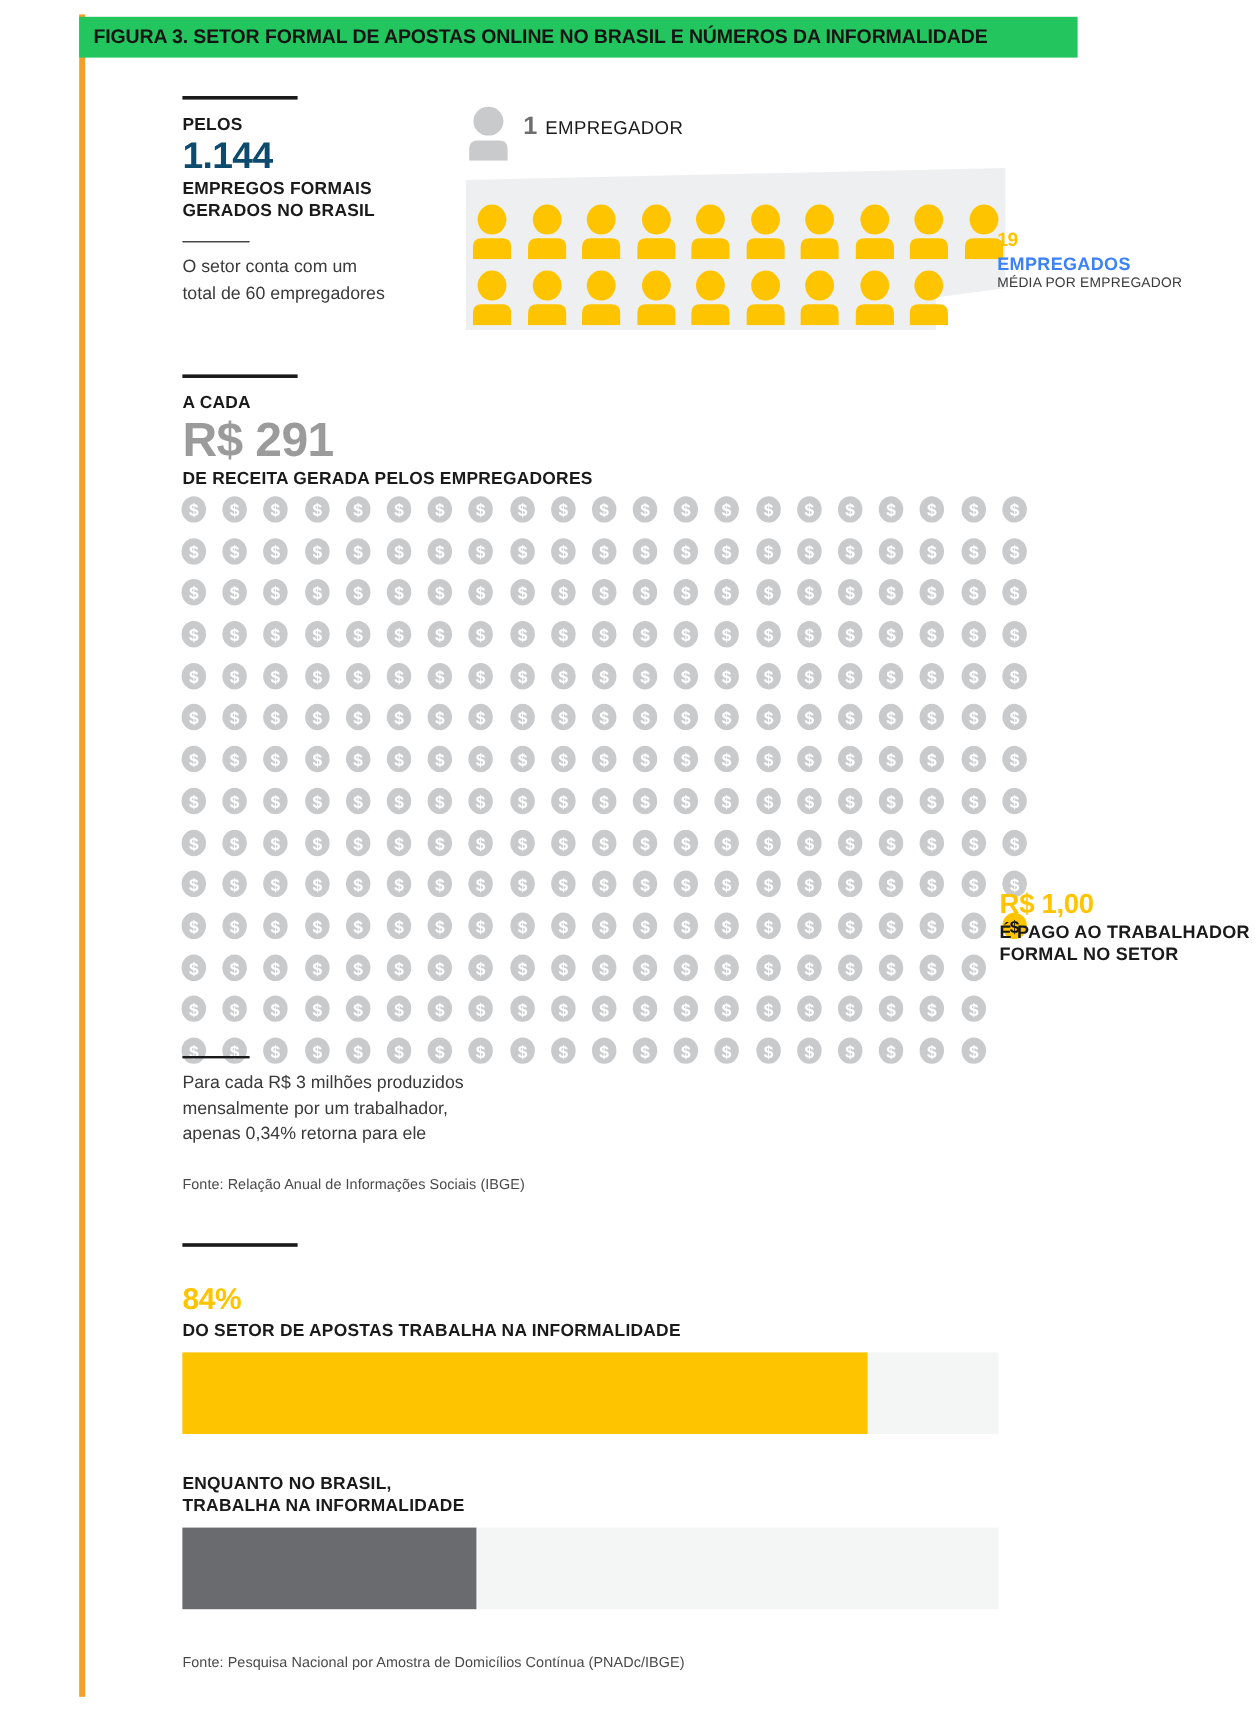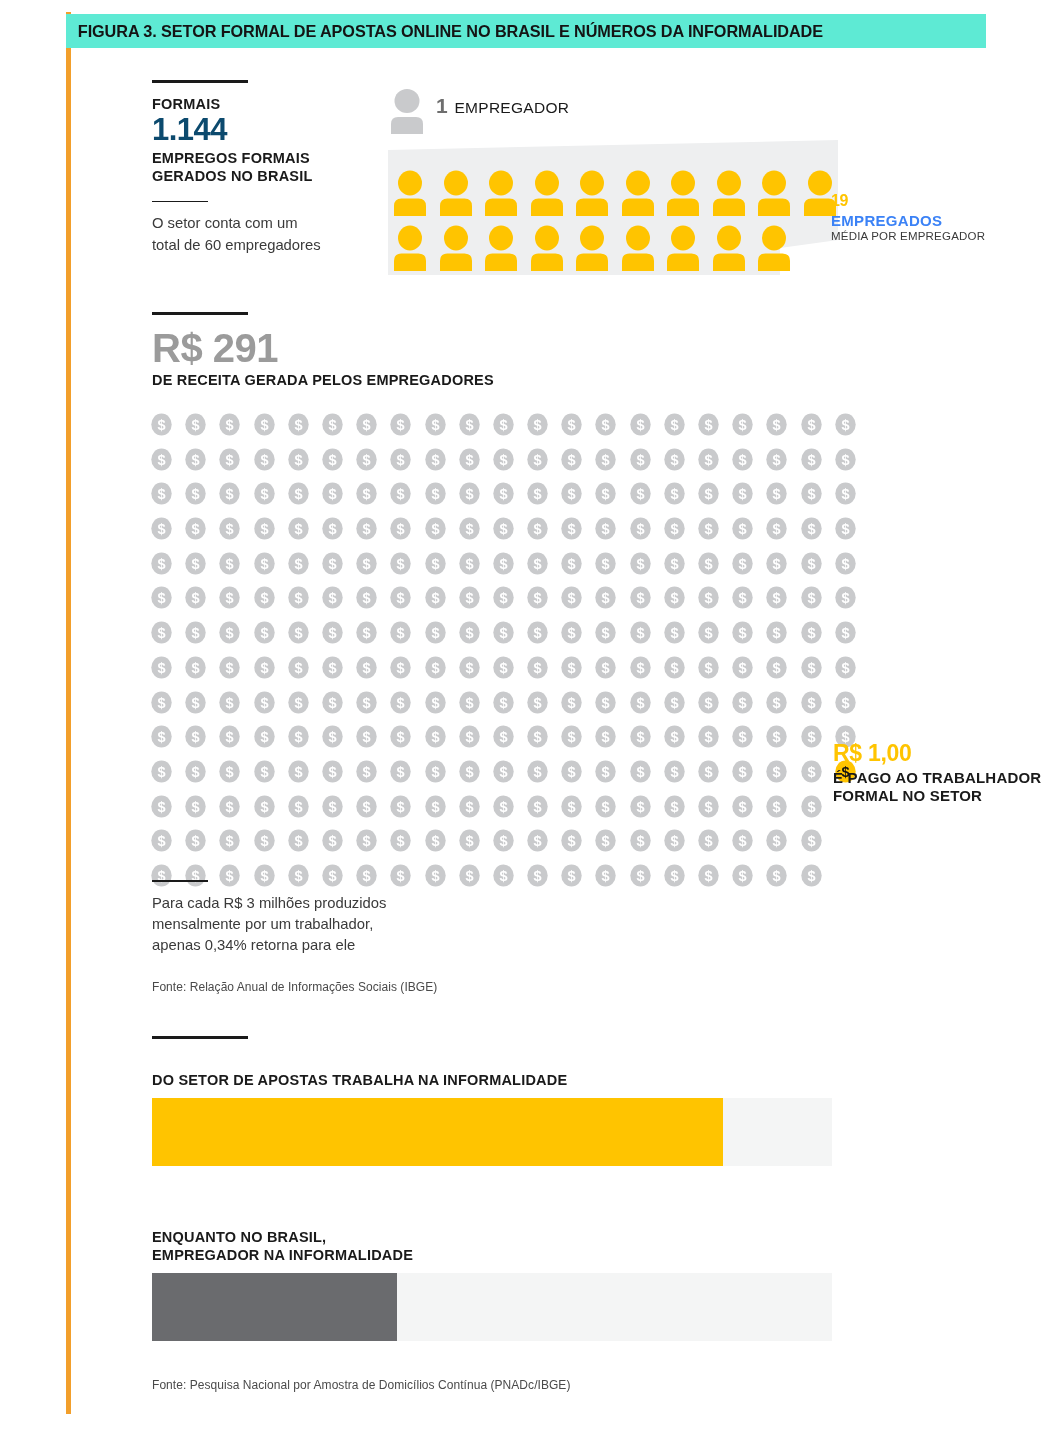--- a/index.html
+++ b/index.html
@@ -24,23 +24,23 @@
     width: 5px;
     height: 1402px;
     background: #f29f2b;
   }
 
   
   #title-banner {
     position: absolute;
     left: 66px;
     top: 14px;
-    width: 920px;
+    width: 832px;
     height: 34px;
-    background: #5eead4;
+    background: #22c55e;
     display: flex;
     align-items: center;
   }
   #title-banner .title-text {
     font-size: 16.5px;
     font-weight: bold;
     letter-spacing: -0.1px;
     color: #141414;
     padding-left: 12px;
     white-space: nowrap;
@@ -175,21 +175,21 @@
 <body>
 
 <div id="left-rule"></div>
 
 <div id="title-banner">
   <div class="title-text">FIGURA 3. SETOR FORMAL DE APOSTAS ONLINE NO BRASIL E NÚMEROS DA INFORMALIDADE</div>
 </div>
 
 <div id="sec-jobs">
   <div class="rule-black"></div>
-  <div class="lbl-sm-bold">FORMAIS</div>
+  <div class="lbl-sm-bold">PELOS</div>
   <div class="big-num-black">1.144</div>
   <div class="lbl-sm-bold">EMPREGOS FORMAIS</div>
   <div class="lbl-sm-bold">GERADOS NO BRASIL</div>
   <div class="rule-thin sub-rule"></div>
   <div class="body-text">O setor conta com um</div>
   <div class="body-text">total de 60 empregadores</div>
 </div>
 
 <div id="people-area">
 
@@ -290,20 +290,21 @@
 
   <div id="employees-label">
     <div class="num">19</div>
     <div class="word">EMPREGADOS</div>
     <div class="note">MÉDIA POR EMPREGADOR</div>
   </div>
 </div>
 
 <div id="sec-revenue">
   <div class="rule-black"></div>
+  <div class="lbl-sm-bold">A CADA</div>
   <div class="big-num-gray">R$ 291</div>
   <div class="lbl-sm-bold">DE RECEITA GERADA PELOS EMPREGADORES</div>
 </div>
 
 <div id="coin-grid">
     <div class="coin-row">
       <div class="coin">
         <svg width="23" height="23" viewBox="0 0 23 23">
           <ellipse cx="11.5" cy="11.5" rx="10.2" ry="11" fill="#c9cacc"></ellipse>
           <text x="11.5" y="17.3" text-anchor="middle" font-family="Liberation Sans, sans-serif" font-size="14.5" font-weight="bold" fill="#ffffff">$</text>
@@ -2088,27 +2089,28 @@
   <div class="rule-thin sub-rule"></div>
   <div class="body-text">Para cada R$ 3 milhões produzidos</div>
   <div class="body-text">mensalmente por um trabalhador,</div>
   <div class="body-text">apenas 0,34% retorna para ele</div>
 </div>
 
 <div id="revenue-source">Fonte: Relação Anual de Informações Sociais (IBGE)</div>
 
 <div id="sec-informal">
   <div class="rule-black"></div>
+  <div class="pct-yellow">84%</div>
   <div class="lbl-sm-bold">DO SETOR DE APOSTAS TRABALHA NA INFORMALIDADE</div>
   <div class="bar-track">
     <div class="bar-fill yellow" id="bar-sector" style="width: 84%;"></div>
   </div>
 </div>
 
 <div id="sec-brasil">
   <div class="lbl-sm-bold">ENQUANTO NO BRASIL,</div>
-  <div class="lbl-sm-bold">EMPREGADOR NA INFORMALIDADE</div>
+  <div class="lbl-sm-bold">TRABALHA NA INFORMALIDADE</div>
   <div class="bar-track">
     <div class="bar-fill gray" id="bar-brasil" style="width: 36%;"></div>
   </div>
 </div>
 
 <div id="informal-source">Fonte: Pesquisa Nacional por Amostra de Domicílios Contínua (PNADc/IBGE)</div>
 
 </body></html>

